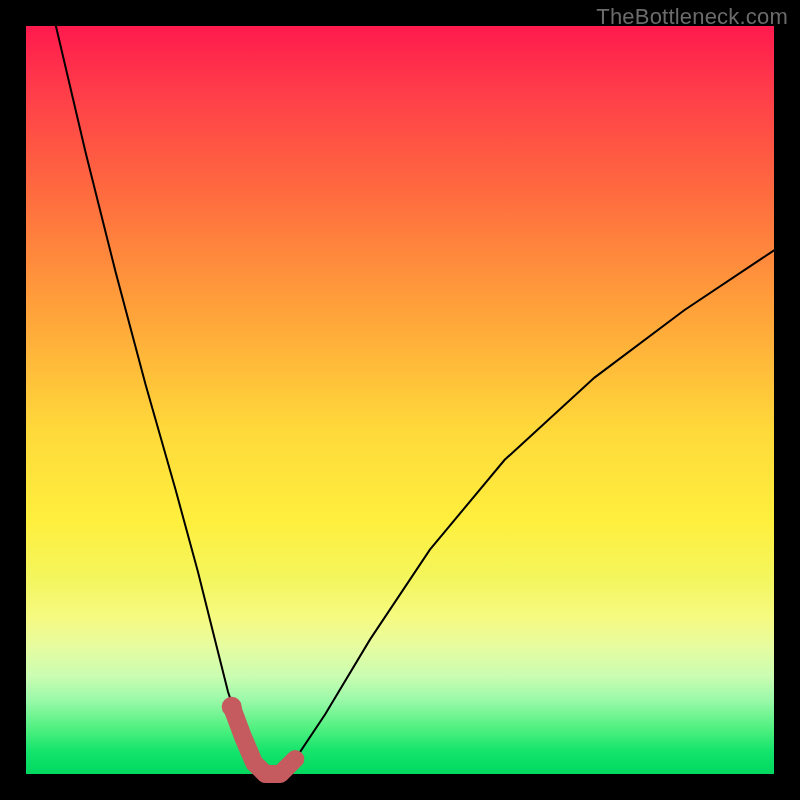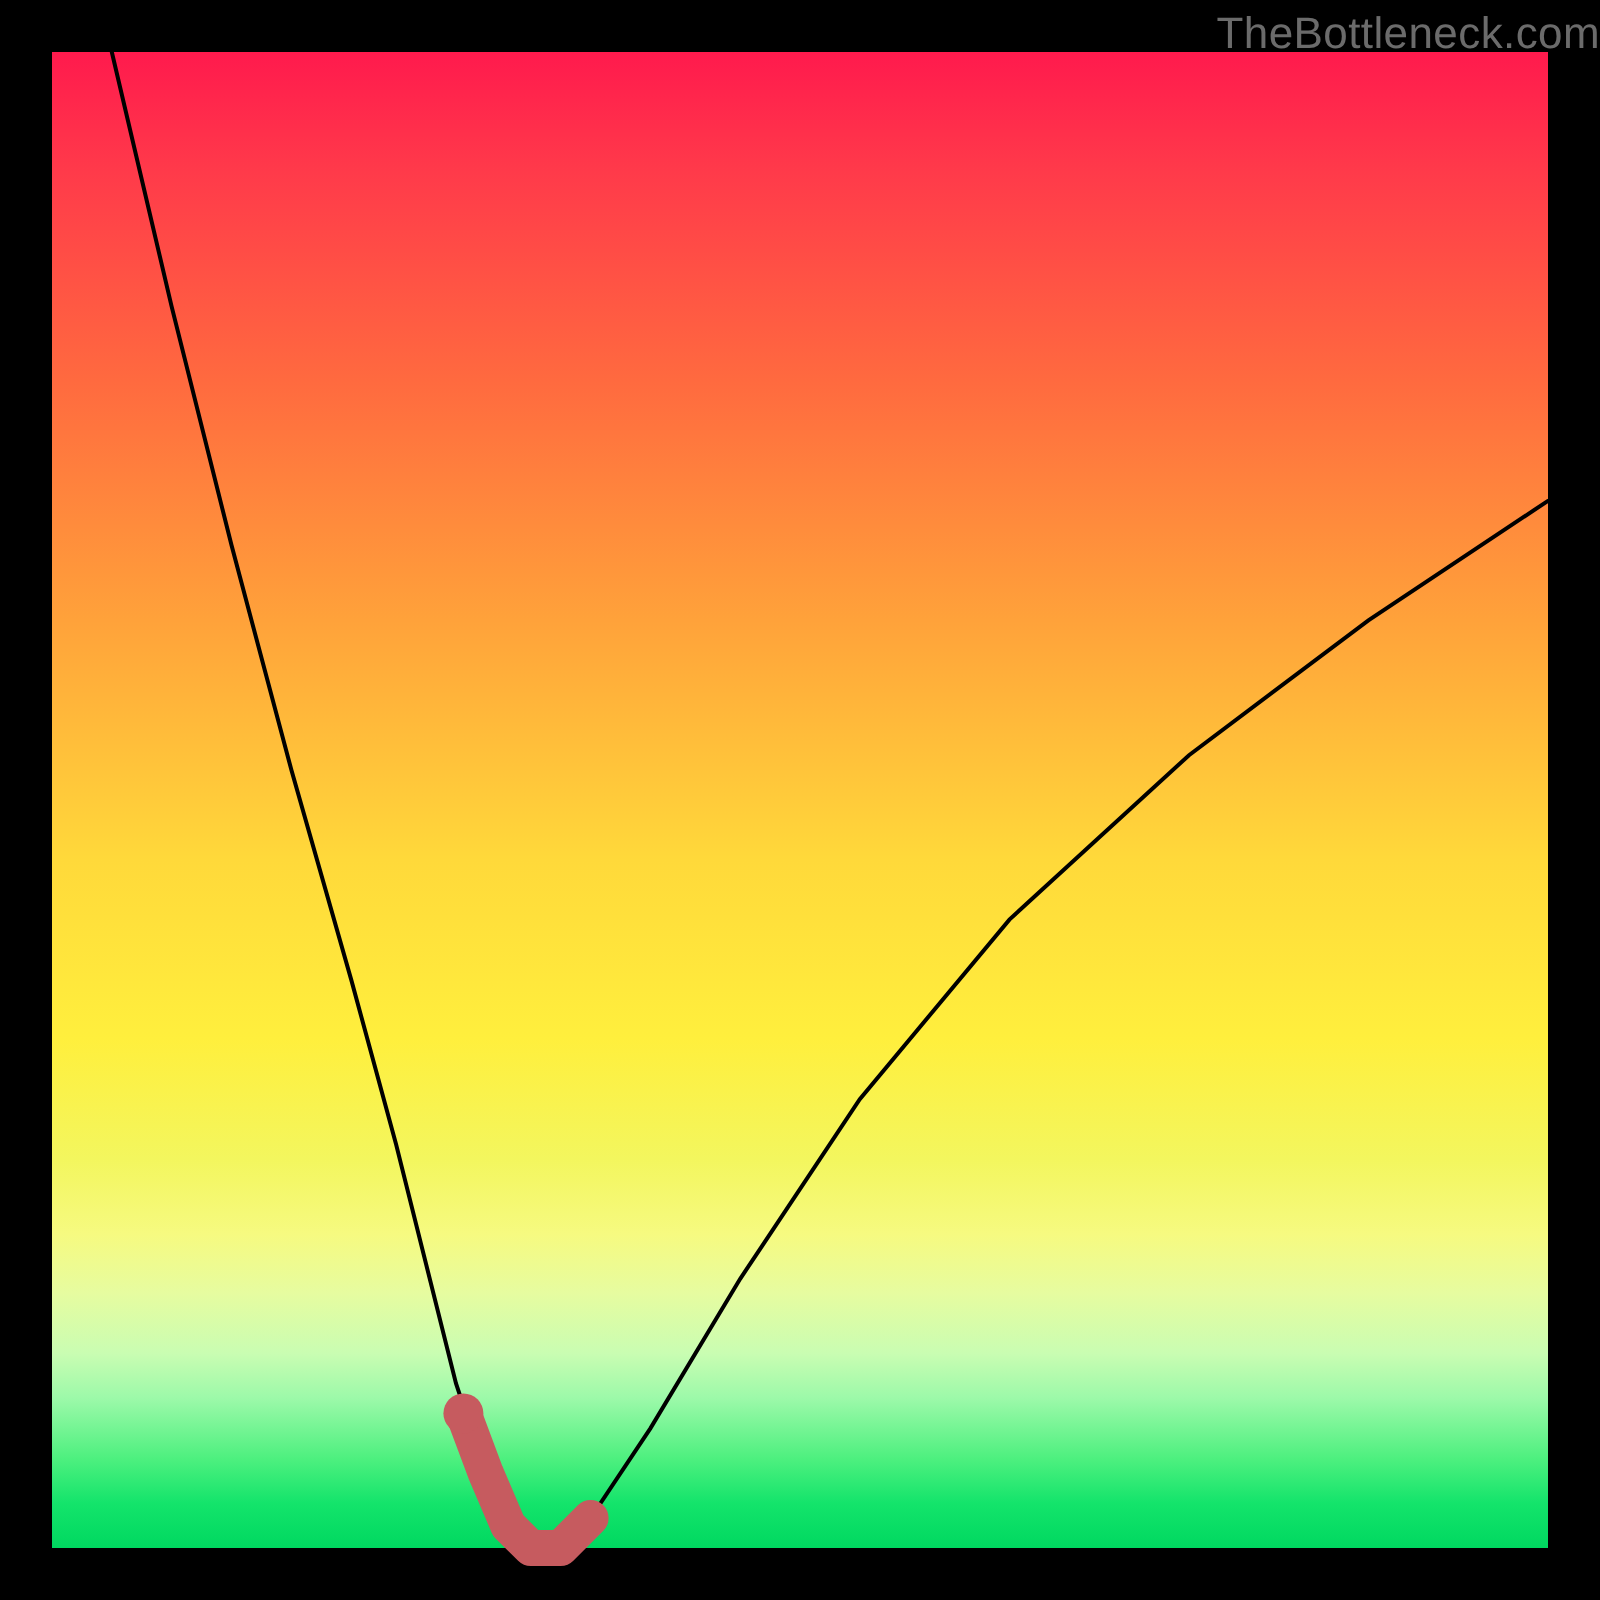--- a/index.html
+++ b/index.html
@@ -30,21 +30,21 @@
       #c9fdb2 87%,
       #9cf9a9 90%,
       #4ef07f 94%,
       #14e46b 97%,
       #00d860 100%
     );
   }
   .watermark {
     position: absolute;
     top: 4px;
-    right: 0;
+    right: 12px;
     color: #6b6b6b;
     font-size: 22px;
     font-weight: 500;
     letter-spacing: 0.2px;
     user-select: none;
   }
   svg.curve {
     position: absolute;
     left: 0;
     top: 0;

